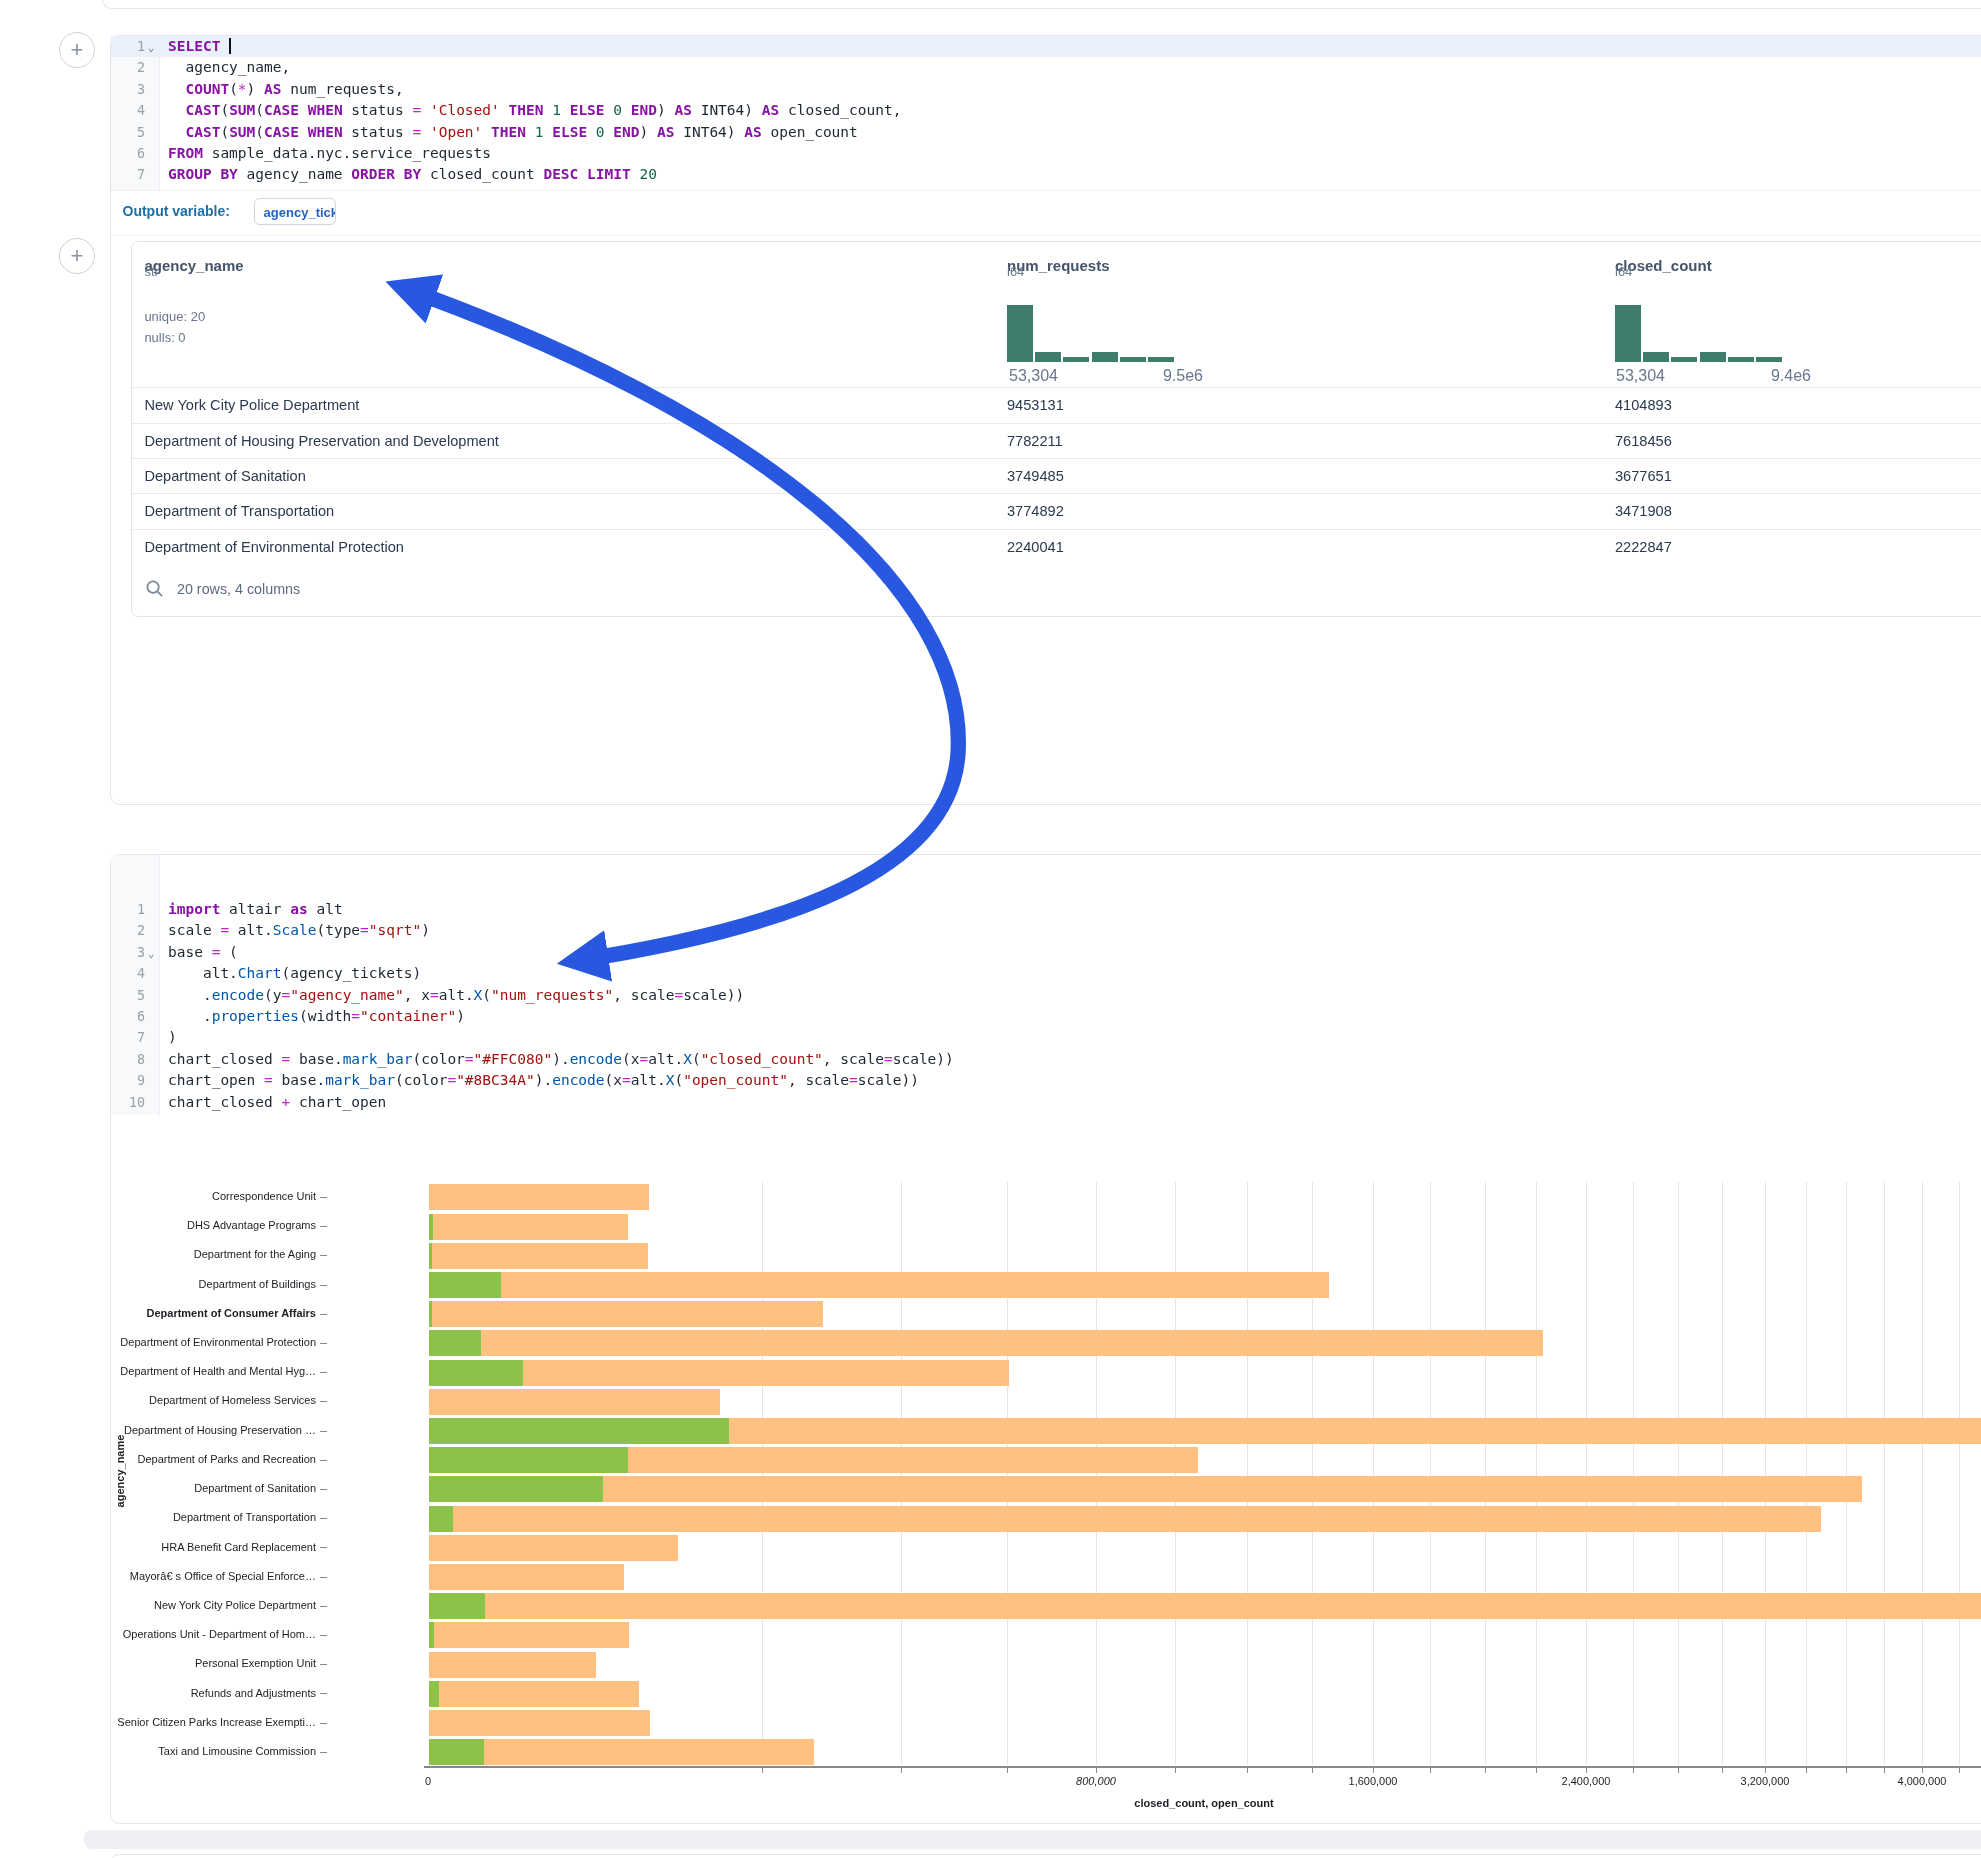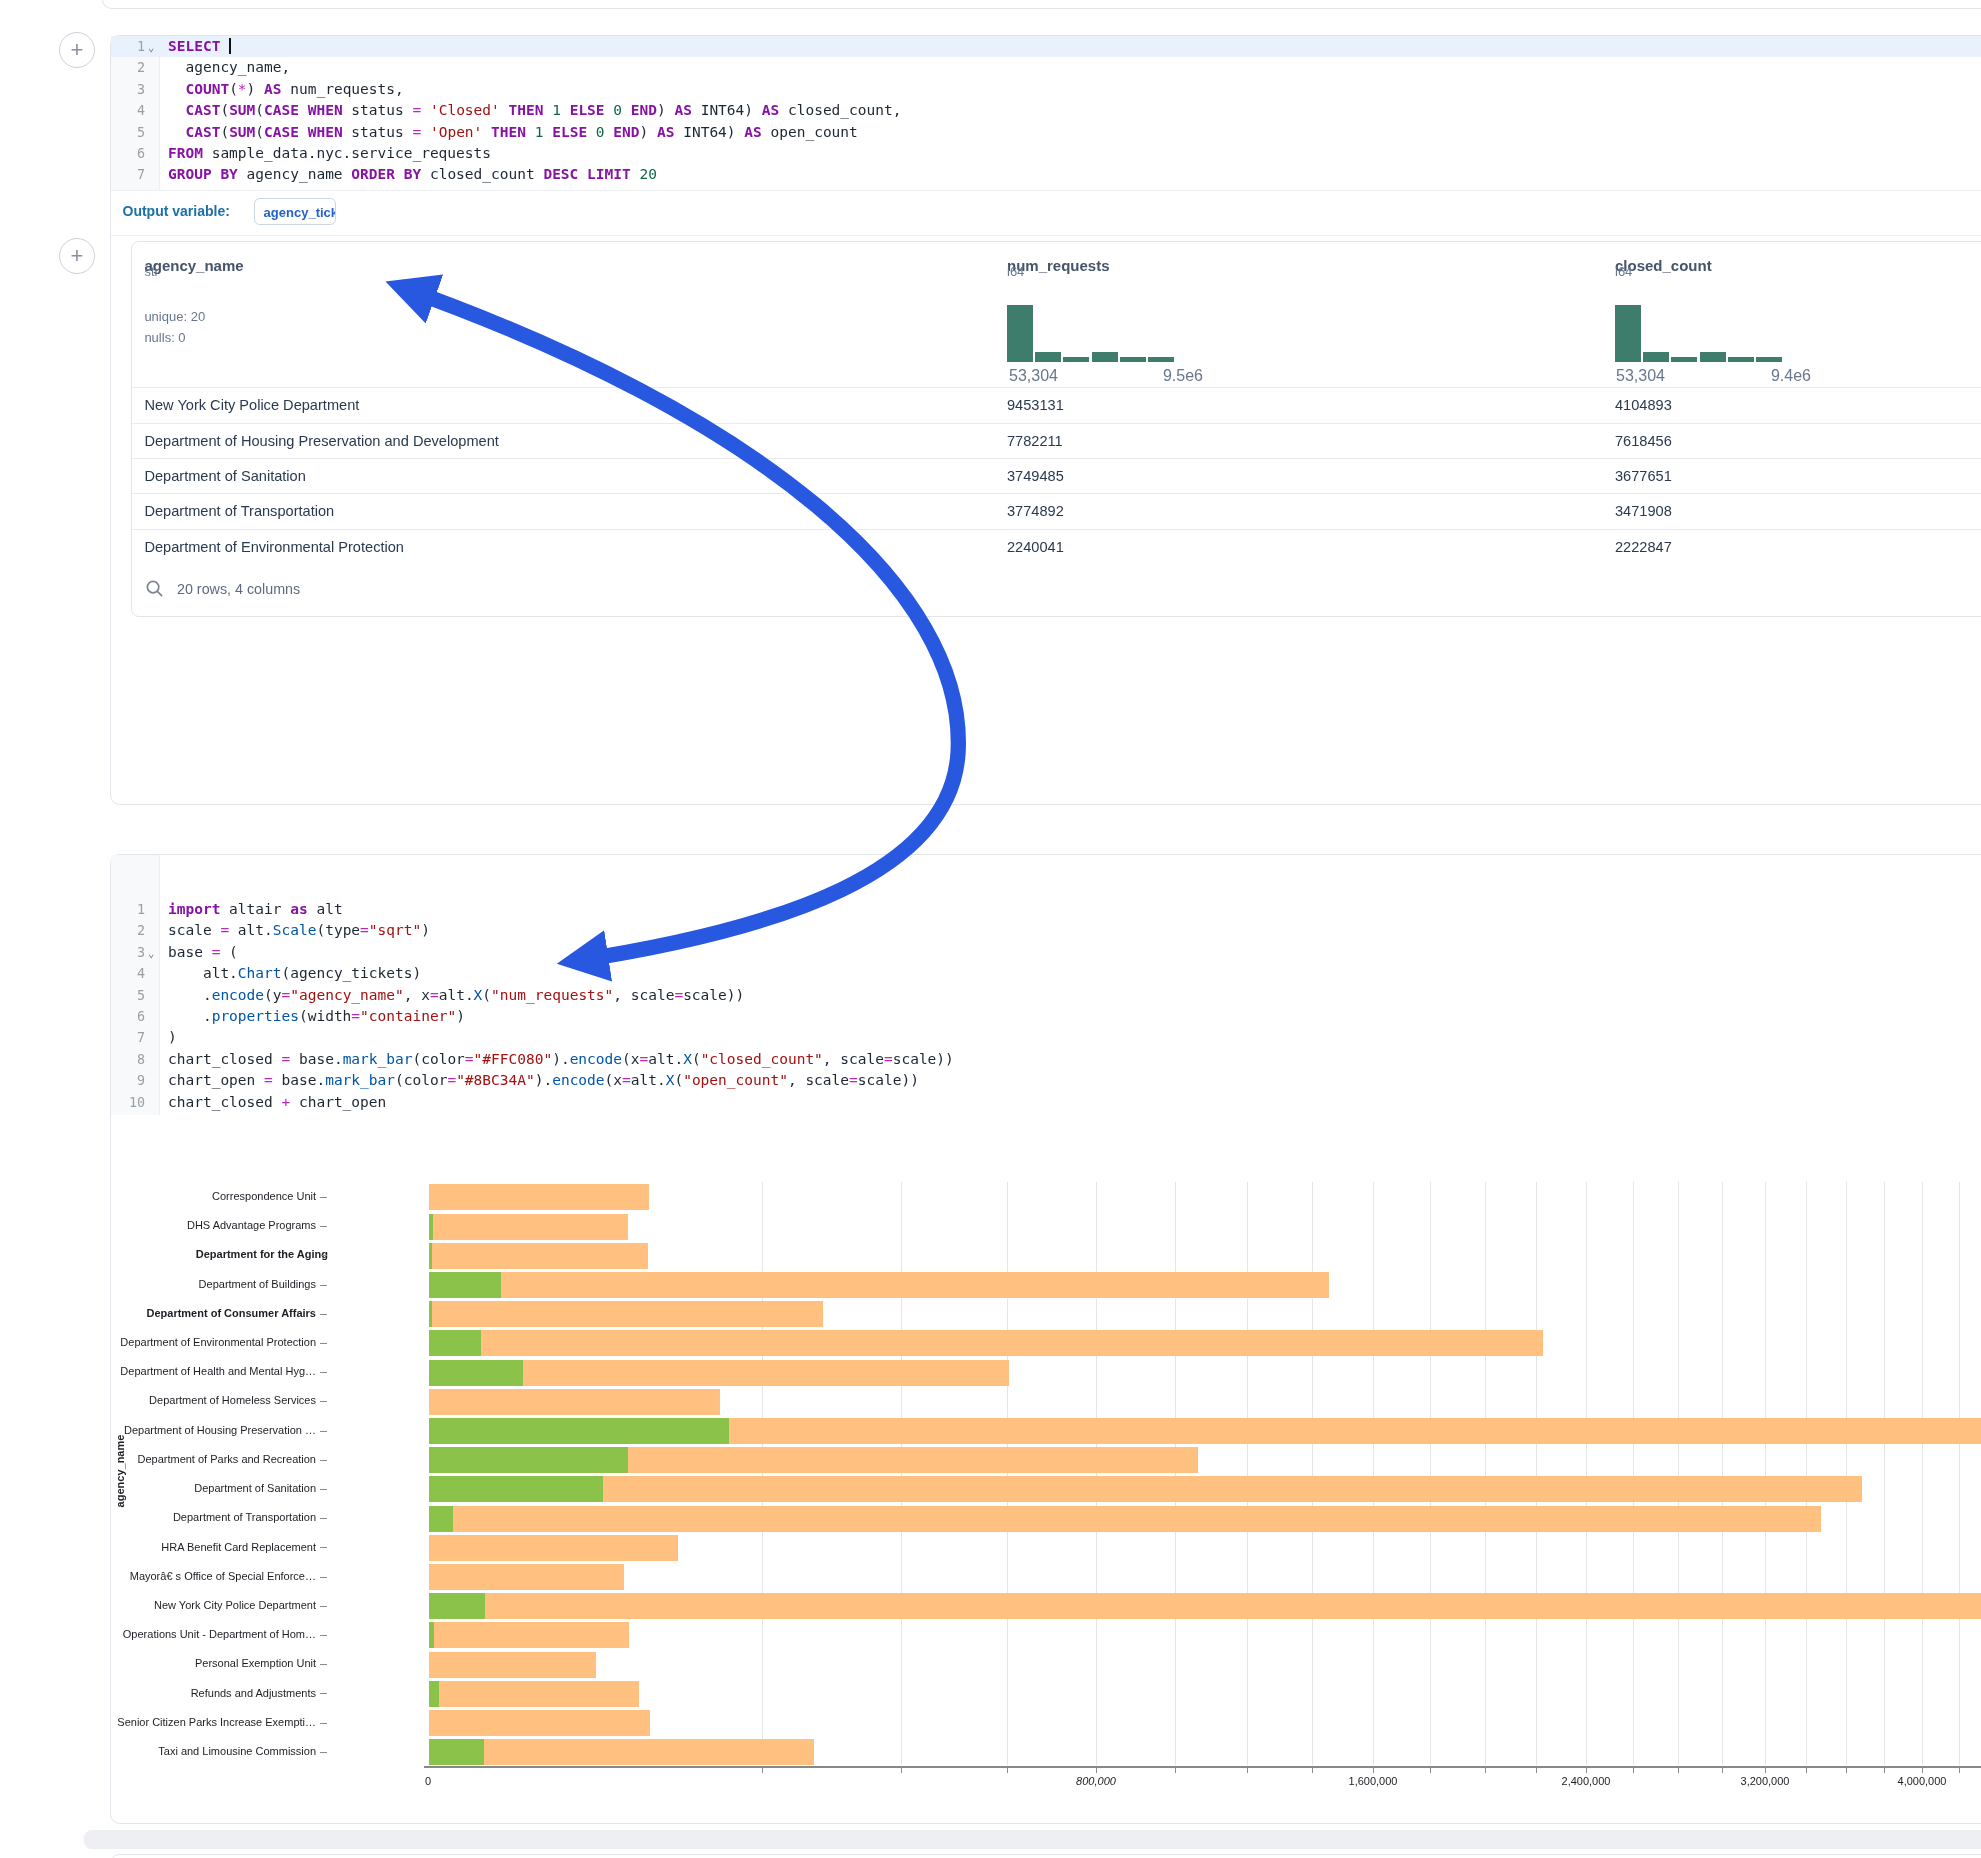--- a/index.html
+++ b/index.html
@@ -217,21 +217,21 @@
       <div class="xtick" style="left: 1922px;"></div>
       <div class="gridline" style="left: 1959px; top: 1182px; height: 583px;"></div>
       <div class="xtick" style="left: 1959px;"></div>
       <div class="ylab" style="left: 0px; top: 1190px;">Correspondence Unit</div>
       <div class="ytick" style="left: 320px; top: 1197px;"></div>
       <div class="bar" style="left: 429px; top: 1184px; width: 220px; background: rgb(255, 192, 128);"></div>
       <div class="ylab" style="left: 0px; top: 1219px;">DHS Advantage Programs</div>
       <div class="ytick" style="left: 320px; top: 1226px;"></div>
       <div class="bar" style="left: 429px; top: 1214px; width: 199px; background: rgb(255, 192, 128);"></div>
       <div class="bar" style="left: 429px; top: 1214px; width: 4.1px; background: rgb(139, 195, 74);"></div>
-      <div class="ylab" style="left: 12px; top: 1248px; font-weight: bold;">Department for the Aging</div>
+      <div class="ylab" style="left: 0px; top: 1248px;">Department for the Aging</div>
       <div class="ytick" style="left: 320px; top: 1255px;"></div>
       <div class="bar" style="left: 429px; top: 1243px; width: 219px; background: rgb(255, 192, 128);"></div>
       <div class="bar" style="left: 429px; top: 1243px; width: 3.3px; background: rgb(139, 195, 74);"></div>
       <div class="ylab" style="left: 0px; top: 1278px;">Department of Buildings</div>
       <div class="ytick" style="left: 320px; top: 1285px;"></div>
       <div class="bar" style="left: 429px; top: 1272px; width: 900px; background: rgb(255, 192, 128);"></div>
       <div class="bar" style="left: 429px; top: 1272px; width: 72px; background: rgb(139, 195, 74);"></div>
       <div class="ylab" style="left: 0px; top: 1307px; font-weight: bold;">Department of Consumer Affairs</div>
       <div class="ytick" style="left: 320px; top: 1314px;"></div>
       <div class="bar" style="left: 429px; top: 1301px; width: 394px; background: rgb(255, 192, 128);"></div>
@@ -291,20 +291,21 @@
       <div class="ytick" style="left: 320px; top: 1752px;"></div>
       <div class="bar" style="left: 429px; top: 1739px; width: 385px; background: rgb(255, 192, 128);"></div>
       <div class="bar" style="left: 429px; top: 1739px; width: 55px; background: rgb(139, 195, 74);"></div>
       <div class="axis-line"></div>
       <div class="xlab" style="left: 361px;">0</div>
       <div class="xlab" style="left: 1029px; font-style: italic;">800,000</div>
       <div class="xlab" style="left: 1306px;">1,600,000</div>
       <div class="xlab" style="left: 1519px;">2,400,000</div>
       <div class="xlab" style="left: 1698px;">3,200,000</div>
       <div class="xlab" style="left: 1855px;">4,000,000</div>
+      <div class="axis-title-x">closed_count, open_count</div>
       <div class="axis-title-y">agency_name</div>
     </div>
 
   <div class="collapsed-band"></div>
   <div class="next-cell-edge"></div>
 
   <svg class="arrow-svg" width="1982" height="1858" viewBox="0 0 2073 1944">
     <defs>
       <marker id="ah-end" markerWidth="3.4" markerHeight="3.4" refX="2.4" refY="1.7" orient="auto" markerUnits="strokeWidth">
         <path d="M0,0 L3.4,1.7 L0,3.4 z" id="ah-end-path" fill="#2857e0"></path>

